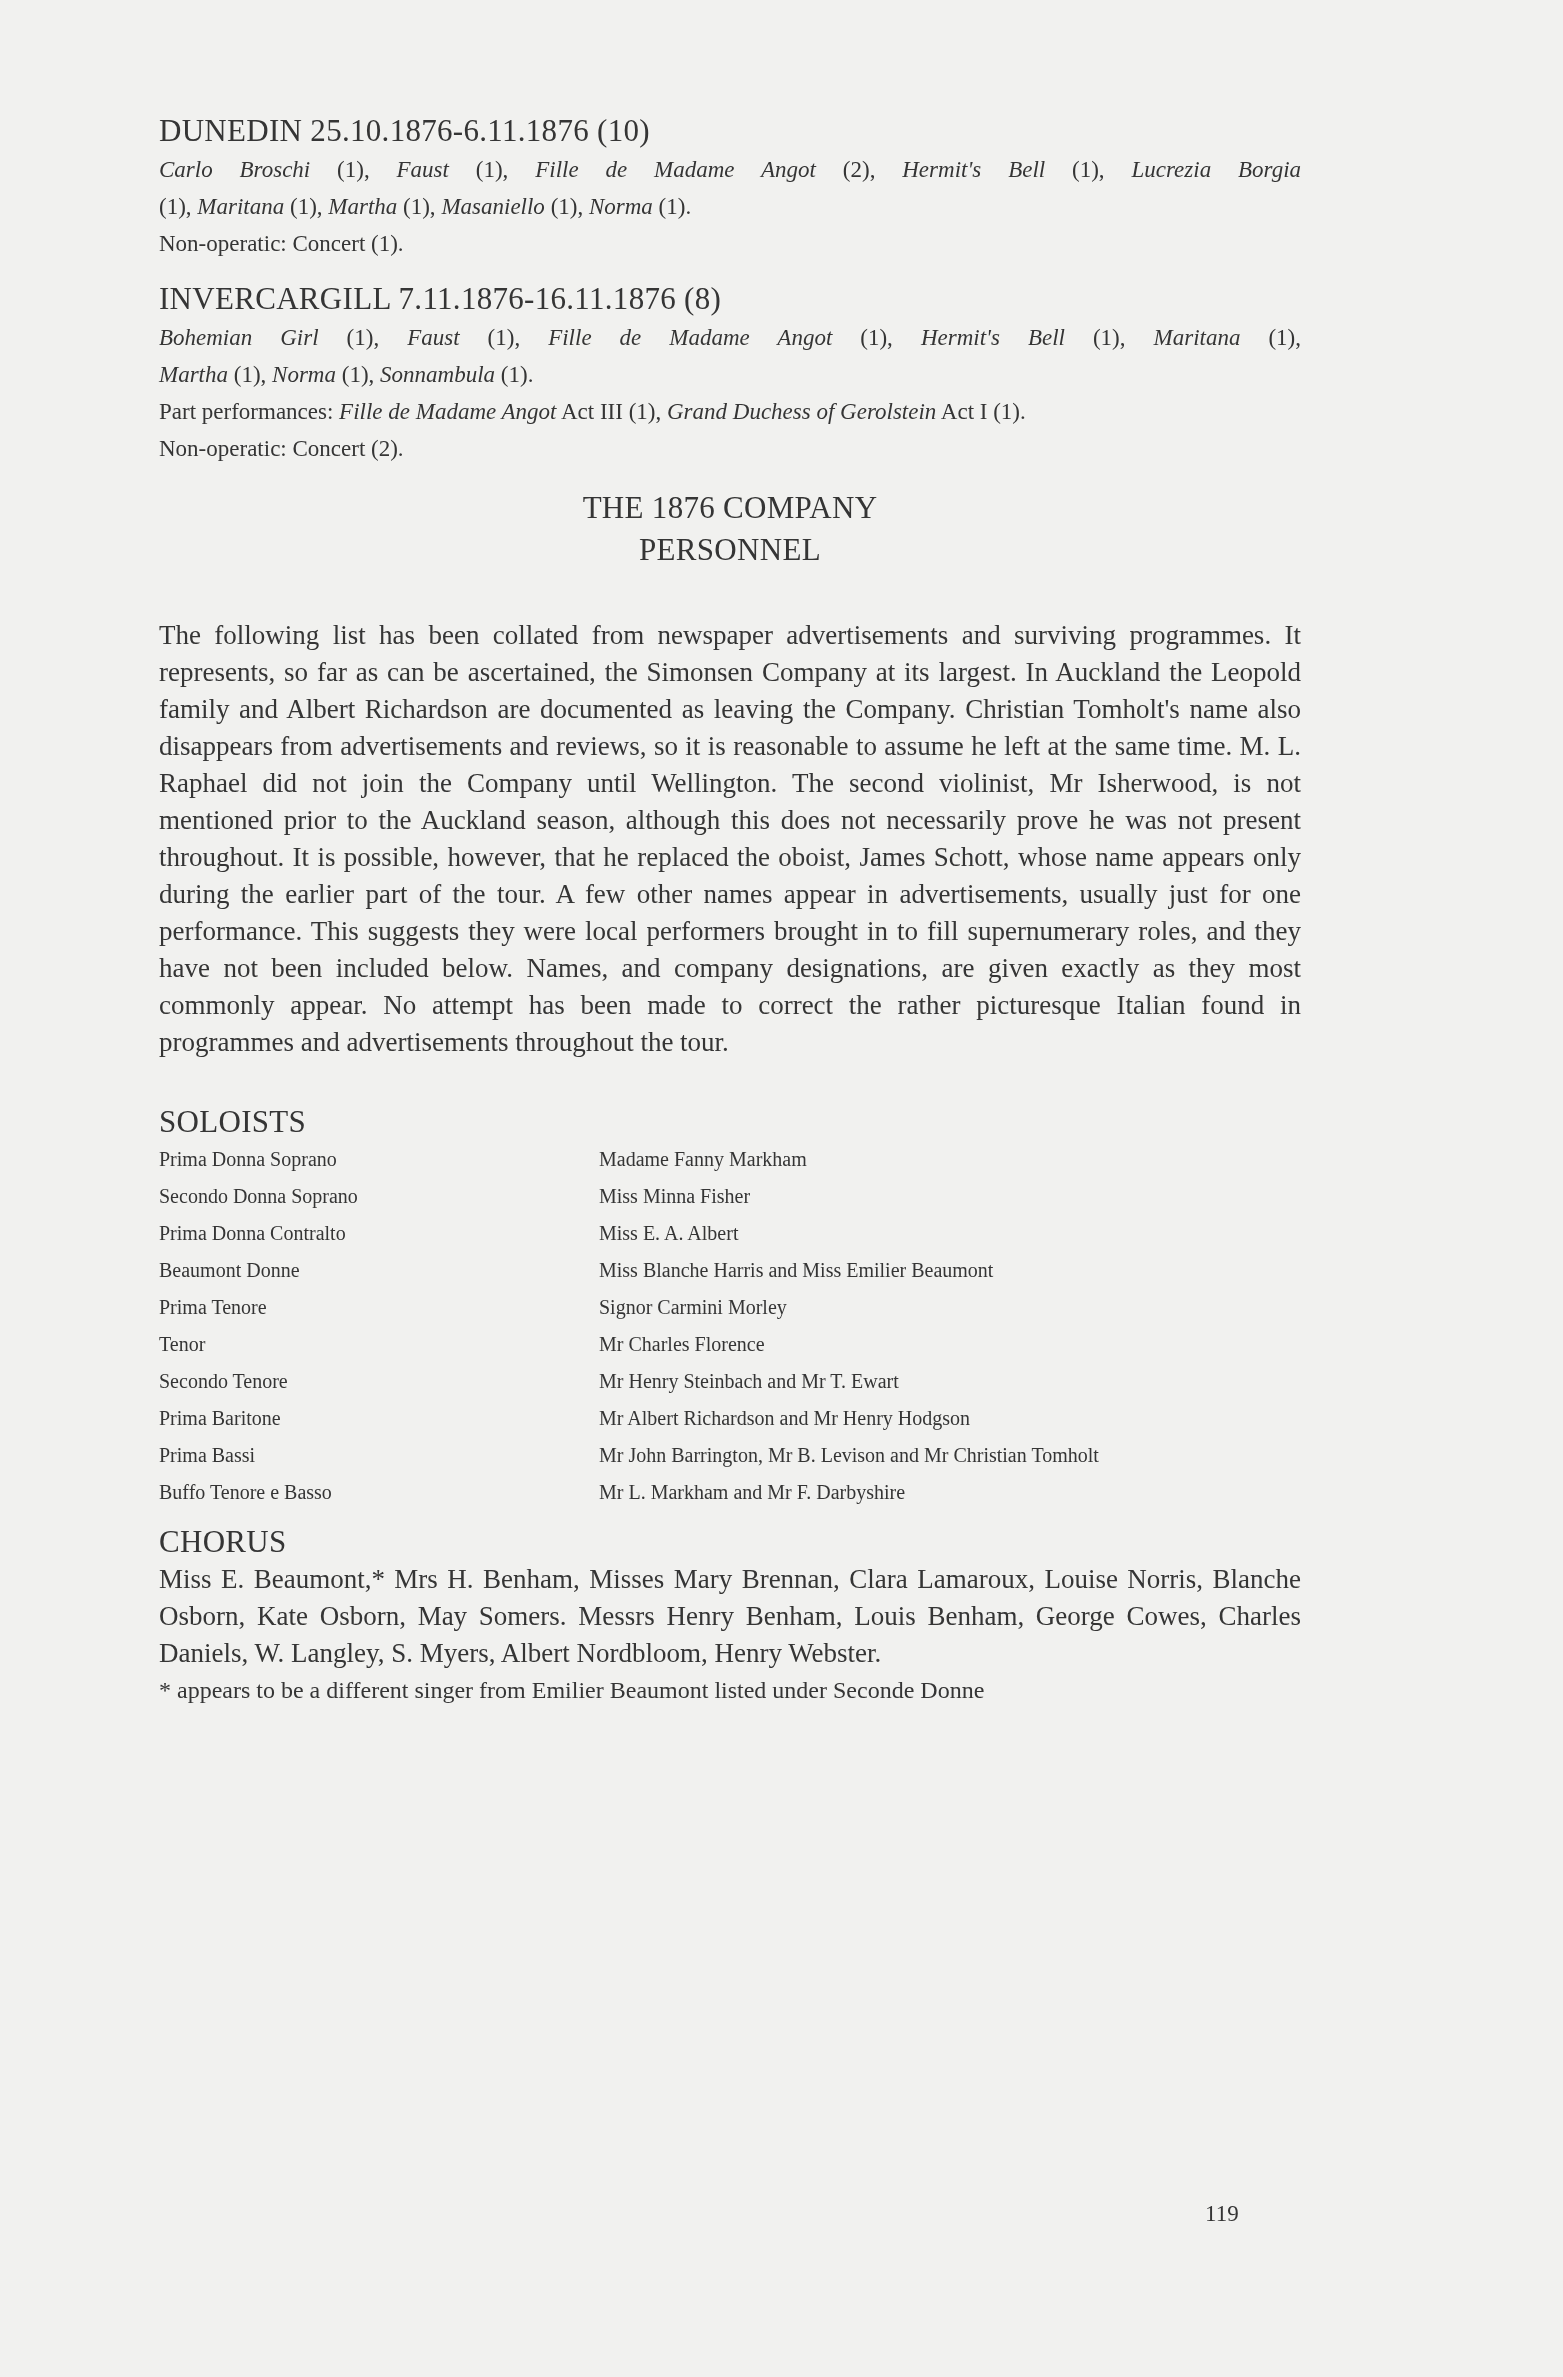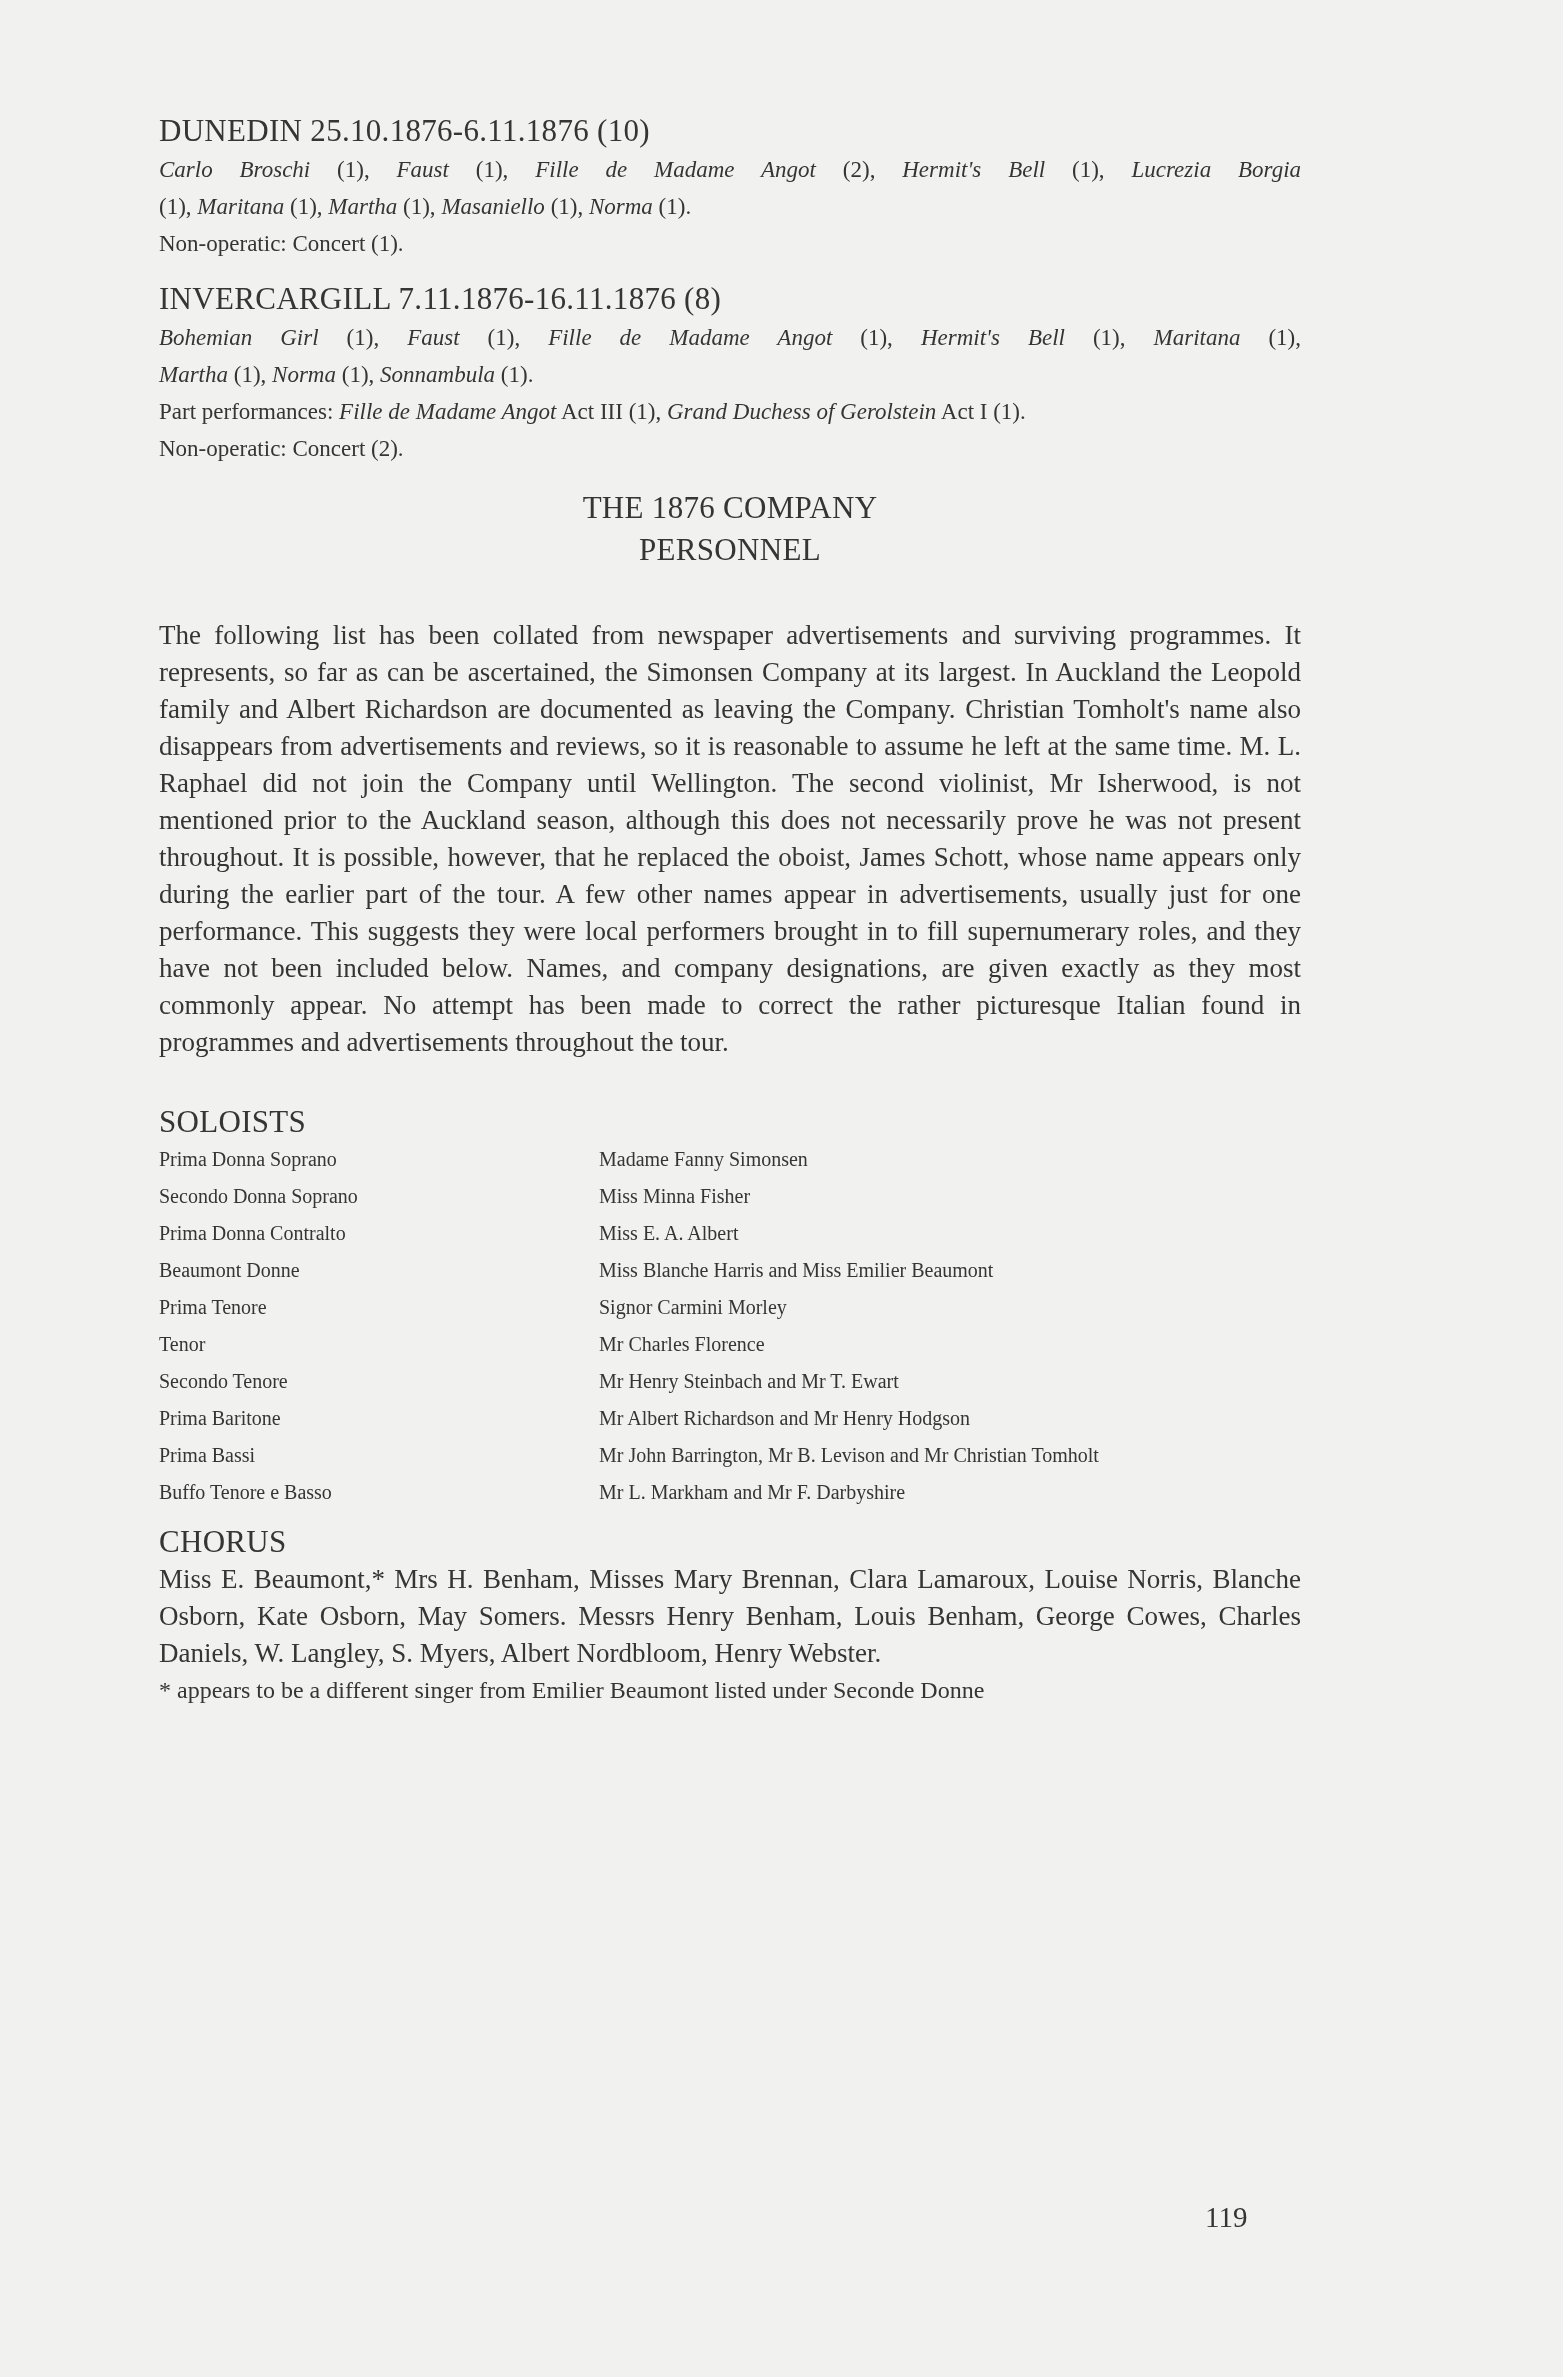--- a/index.html
+++ b/index.html
@@ -90,21 +90,21 @@
     }
     .footnote {
       font-size: 24px;
       line-height: 37px;
       margin: 0 0 12px 0;
     }
     .page-number {
       position: absolute;
       left: 1205px;
       top: 2201px;
-      font-size: 29px;
+      font-size: 23px;
       text-align: right;
     }
   </style>
 </head>
 <body>
 
 <div class="page">
 
   <section class="city-block">
     <h2 class="city-heading">DUNEDIN 25.10.1876-6.11.1876 (10)</h2>
@@ -135,21 +135,21 @@
     <div>THE 1876 COMPANY</div>
     <div>PERSONNEL</div>
   </header>
 
   <p class="intro">The following list has been collated from newspaper advertisements and surviving programmes. It represents, so far as can be ascertained, the Simonsen Company at its largest. In Auckland the Leopold family and Albert Richardson are documented as leaving the Company. Christian Tomholt's name also disappears from advertisements and reviews, so it is reasonable to assume he left at the same time. M. L. Raphael did not join the Company until Wellington. The second violinist, Mr Isherwood, is not mentioned prior to the Auckland season, although this does not necessarily prove he was not present throughout. It is possible, however, that he replaced the oboist, James Schott, whose name appears only during the earlier part of the tour. A few other names appear in advertisements, usually just for one performance. This suggests they were local performers brought in to fill supernumerary roles, and they have not been included below. Names, and company designations, are given exactly as they most commonly appear. No attempt has been made to correct the rather picturesque Italian found in programmes and advertisements throughout the tour.</p>
 
   <section class="roster">
     <h3 class="section-heading">SOLOISTS</h3>
     <div class="roster-row">
       <div class="roster-role">Prima Donna Soprano</div>
-      <div class="roster-name">Madame Fanny Simonsen</div>
+      <div class="roster-name">Madame Fanny Markham</div>
     </div>
     <div class="roster-row">
       <div class="roster-role">Secondo Donna Soprano</div>
       <div class="roster-name">Miss Minna Fisher</div>
     </div>
     <div class="roster-row">
       <div class="roster-role">Prima Donna Contralto</div>
       <div class="roster-name">Miss E. A. Albert</div>
     </div>
     <div class="roster-row">

